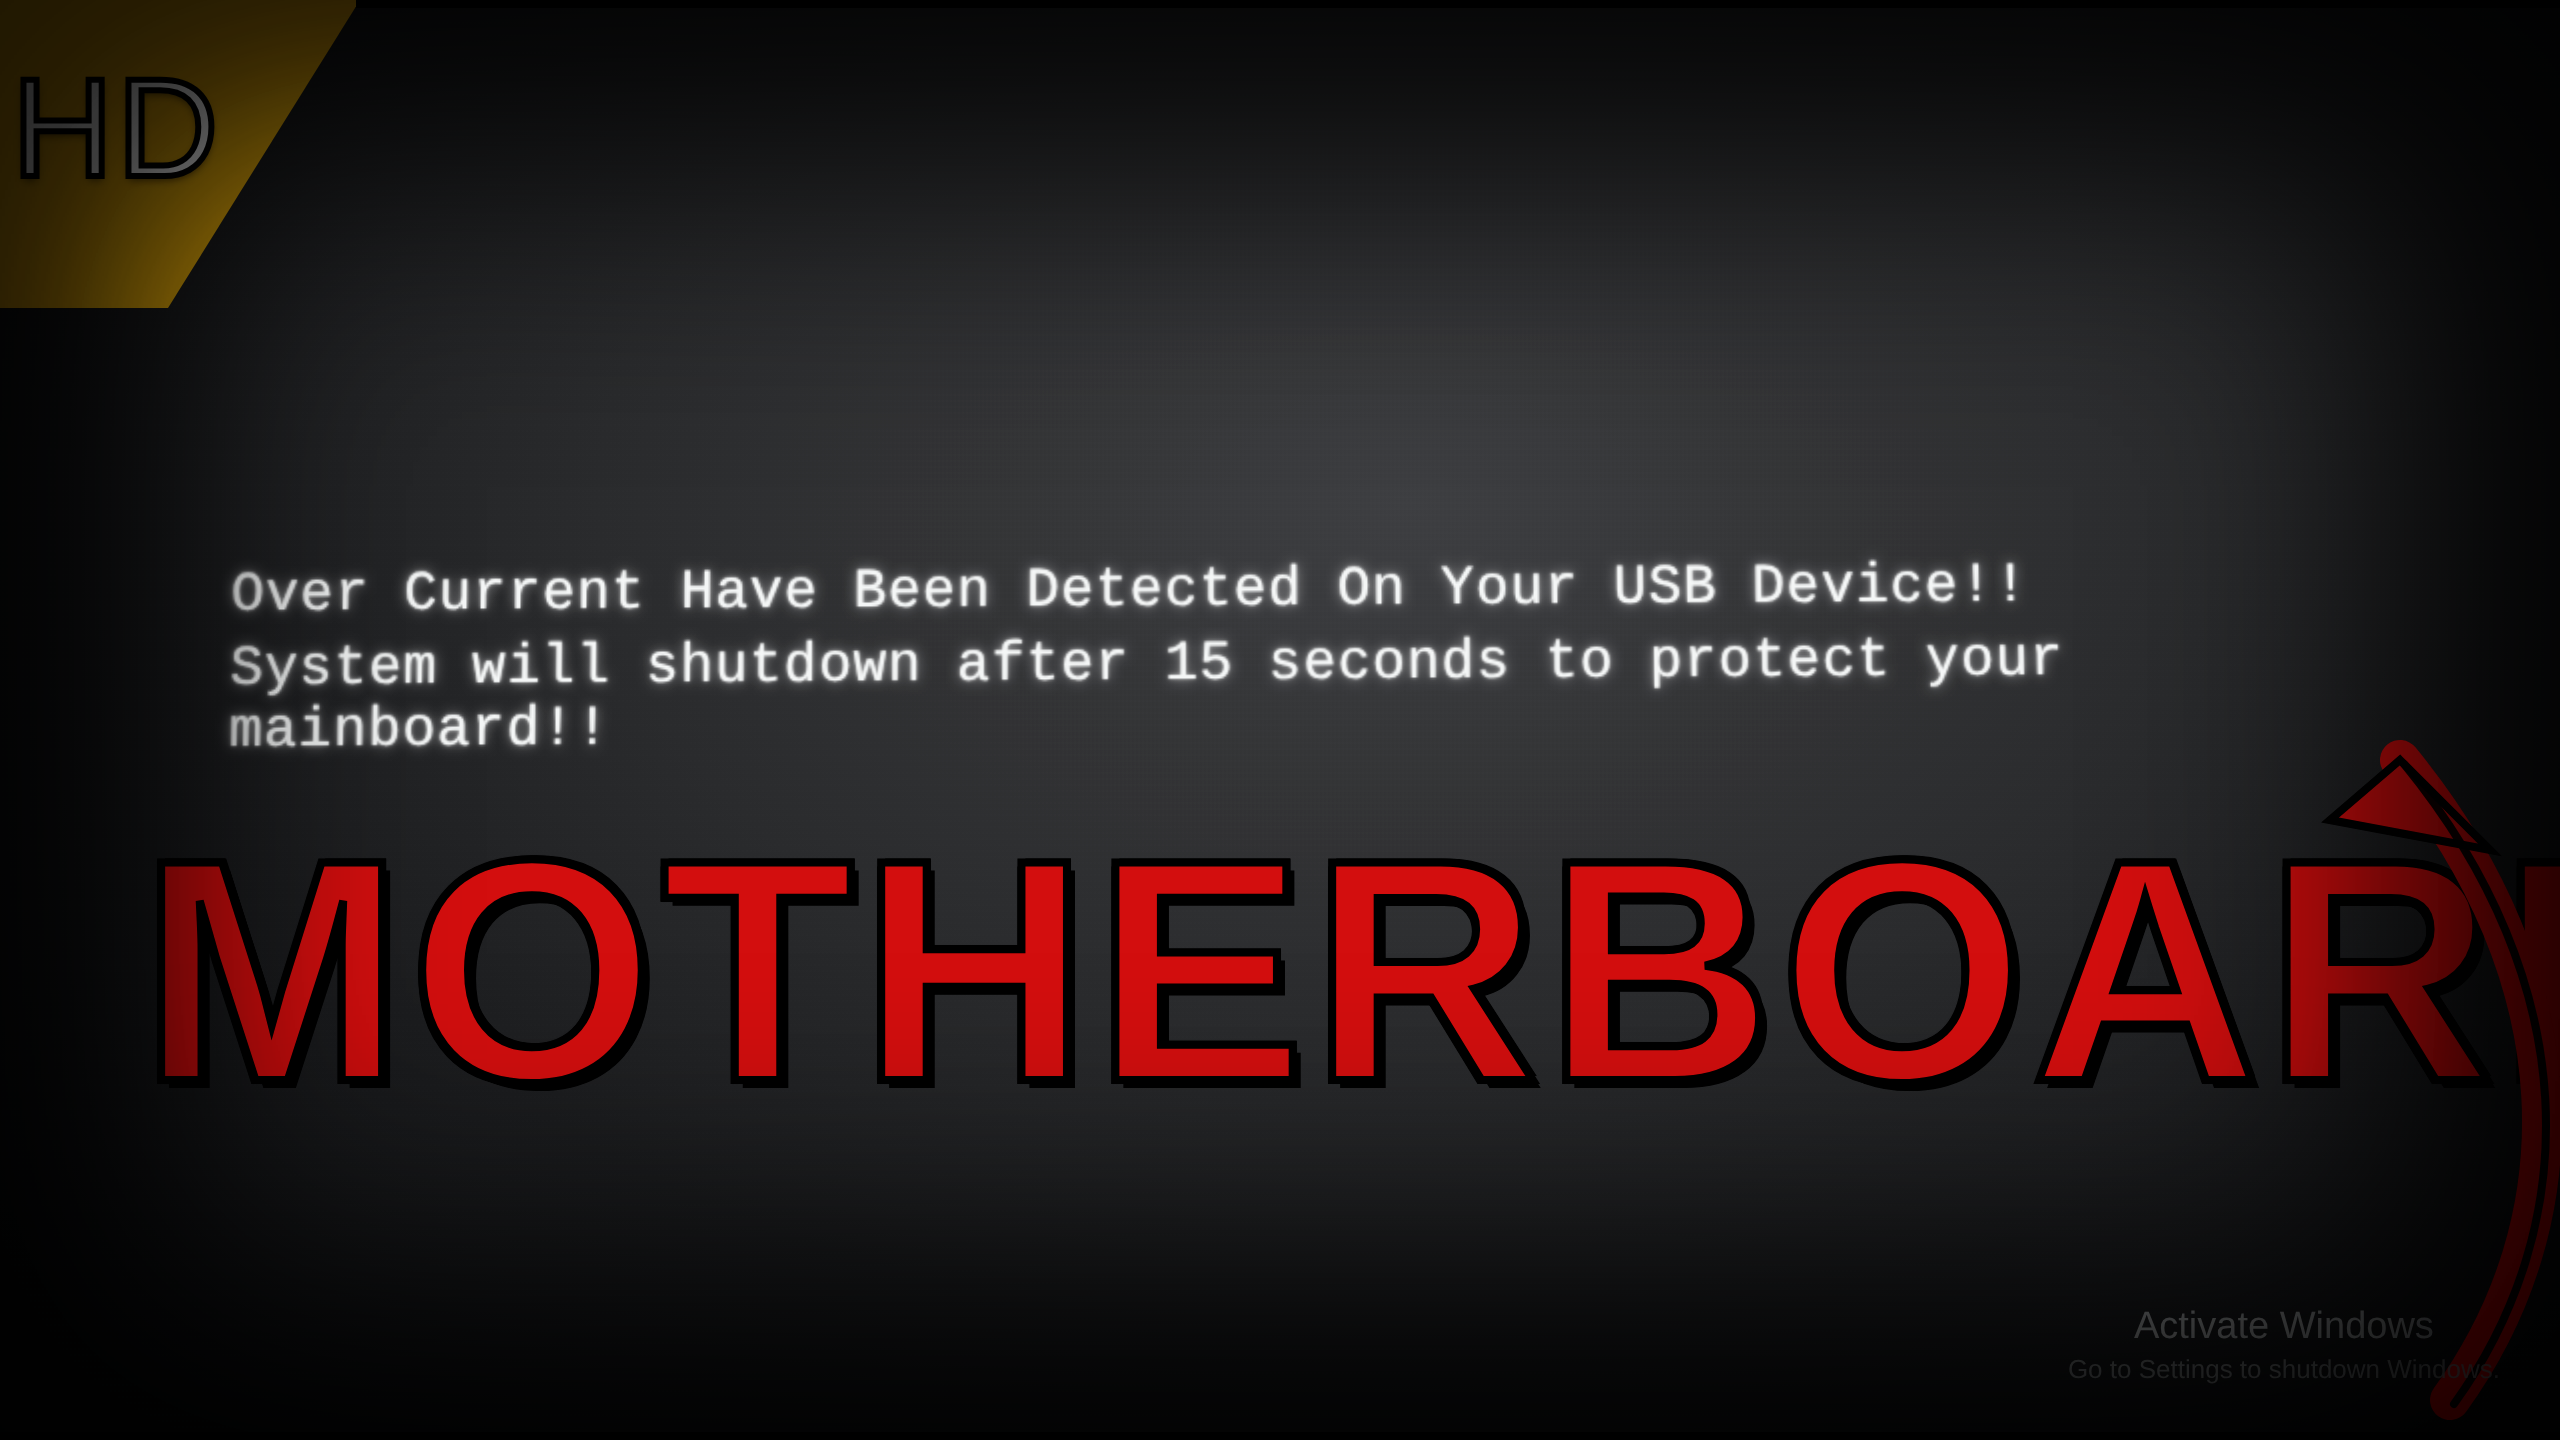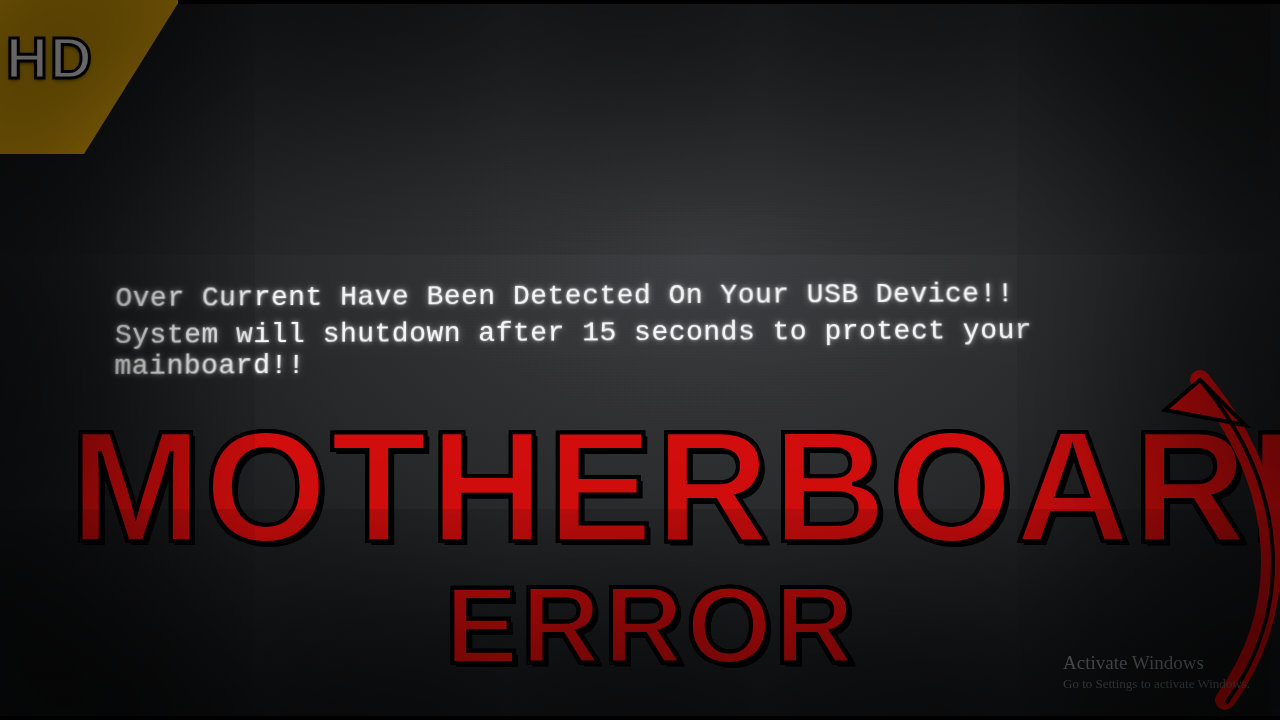--- a/index.html
+++ b/index.html
@@ -9,22 +9,22 @@
   .noise{position:absolute;inset:0;background:
     repeating-linear-gradient(0deg, rgba(255,255,255,.012) 0 1px, transparent 1px 3px),
     repeating-linear-gradient(90deg, rgba(0,0,0,.015) 0 1px, transparent 1px 2px);
     mix-blend-mode:overlay;pointer-events:none}
   .vign{position:absolute;inset:0;box-shadow:inset 0 0 260px 90px rgba(0,0,0,.85);pointer-events:none}
 
   
   .hd-badge{position:absolute;left:0;top:0;width:178px;height:154px;overflow:hidden}
   .hd-badge::before{content:"";position:absolute;left:-60px;top:0;width:240px;height:154px;
     background:#e5a900;clip-path:polygon(0 0,100% 0,100% 0%,60% 100%,0 100%)}
-  .hd-badge span{position:absolute;left:6px;top:24px;color:#fff;font-weight:700;
-    font-family:Impact,"Arial Black",sans-serif;font-size:58px;letter-spacing:2px;
+  .hd-badge span{position:absolute;left:6px;top:24px;color:#fff;font-weight:400;
+    font-family:Impact,"Arial Black",sans-serif;font-size:70px;letter-spacing:2px;
     -webkit-text-stroke:3px #0b0b0b;text-shadow:0 2px 4px rgba(0,0,0,.6)}
 
   
   .t-red{position:absolute;color:#d90e0e;font-family:Impact,"Arial Black",sans-serif;
     font-weight:900;-webkit-text-stroke:4px #000;line-height:.9;
     text-shadow:0 0 2px #000,4px 4px 0 #000, -2px 2px 0 #000, 2px -2px 0 #000}
   .t-fix{left:320px;top:10px;font-size:200px;letter-spacing:4px}
   .t-mb {left:70px; top:415px;font-size:158px;letter-spacing:3px}
   .t-err{left:445px;top:575px;font-size:110px;letter-spacing:3px}
 
@@ -32,22 +32,22 @@
   .bios{position:absolute;left:115px;top:280px;width:1100px;color:#f2f4f4;
     font-family:"Consolas","Courier New",monospace;font-size:28px;letter-spacing:.5px;
     text-shadow:0 0 6px rgba(255,255,255,.55),0 0 2px rgba(255,255,255,.7);
     transform:perspective(1200px) rotateX(2.5deg) rotateZ(-.3deg);filter:blur(.25px)}
   .bios .l2{margin-top:6px}
 
   
   .arrow{position:absolute;right:-10px;top:330px;width:300px;height:380px;pointer-events:none}
 
   
-  .act{position:absolute;right:30px;bottom:28px;text-align:left;color:#8c8f91;
-    font-family:Liberation Serif, serif;opacity:.85}
+  .act{position:absolute;right:30px;bottom:28px;text-align:center;color:#8c8f91;
+    font-family:Liberation Sans, sans-serif;opacity:.85}
   .act .t{font-size:19px;font-weight:400;color:#9ea1a3}
   .act .s{font-size:13px;color:#7c7f81;margin-top:2px}
 
   
   .bar-top{position:absolute;left:0;right:0;top:0;height:4px;background:#000}
   .bar-bot{position:absolute;left:0;right:0;bottom:0;height:4px;background:#000}
 </style>
 </head>
 <body>
 
@@ -59,29 +59,28 @@
     <span>HD</span>
   </div>
 
 
   <div class="bios">
     <div class="l1">Over Current Have Been Detected On Your USB Device!!</div>
     <div class="l2">System will shutdown after 15 seconds to protect your mainboard!!</div>
   </div>
 
   <div class="t-red t-mb">MOTHERBOARD</div>
-  <div class="t-red t-err">ERROR</div>
 
   <svg class="arrow" viewBox="0 0 300 380">
     <path d="M235 370 C 300 280, 300 160, 210 50" fill="none" stroke="#d90e0e" stroke-width="20" stroke-linecap="round"></path>
     <path d="M235 370 C 300 280, 300 160, 210 50" fill="none" stroke="#000" stroke-width="26" stroke-linecap="round" opacity=".0"></path>
     <polygon points="210,50 255,95 175,80" fill="#d90e0e" stroke="#000" stroke-width="4"></polygon>
     <path d="M235 370 C 300 280, 300 160, 210 50" fill="none" stroke="#000" stroke-width="4" stroke-linecap="round" opacity=".9" transform="translate(2,2)"></path>
   </svg>
 
   <div class="act">
     <div class="t">Activate Windows</div>
-    <div class="s">Go to Settings to activate Windows.</div>
+    <div class="s">Go to Settings to shutdown Windows.</div>
   </div>
 
   <div class="vign"></div>
   <div class="bar-bot"></div>
 </div>
 
 </body></html>

